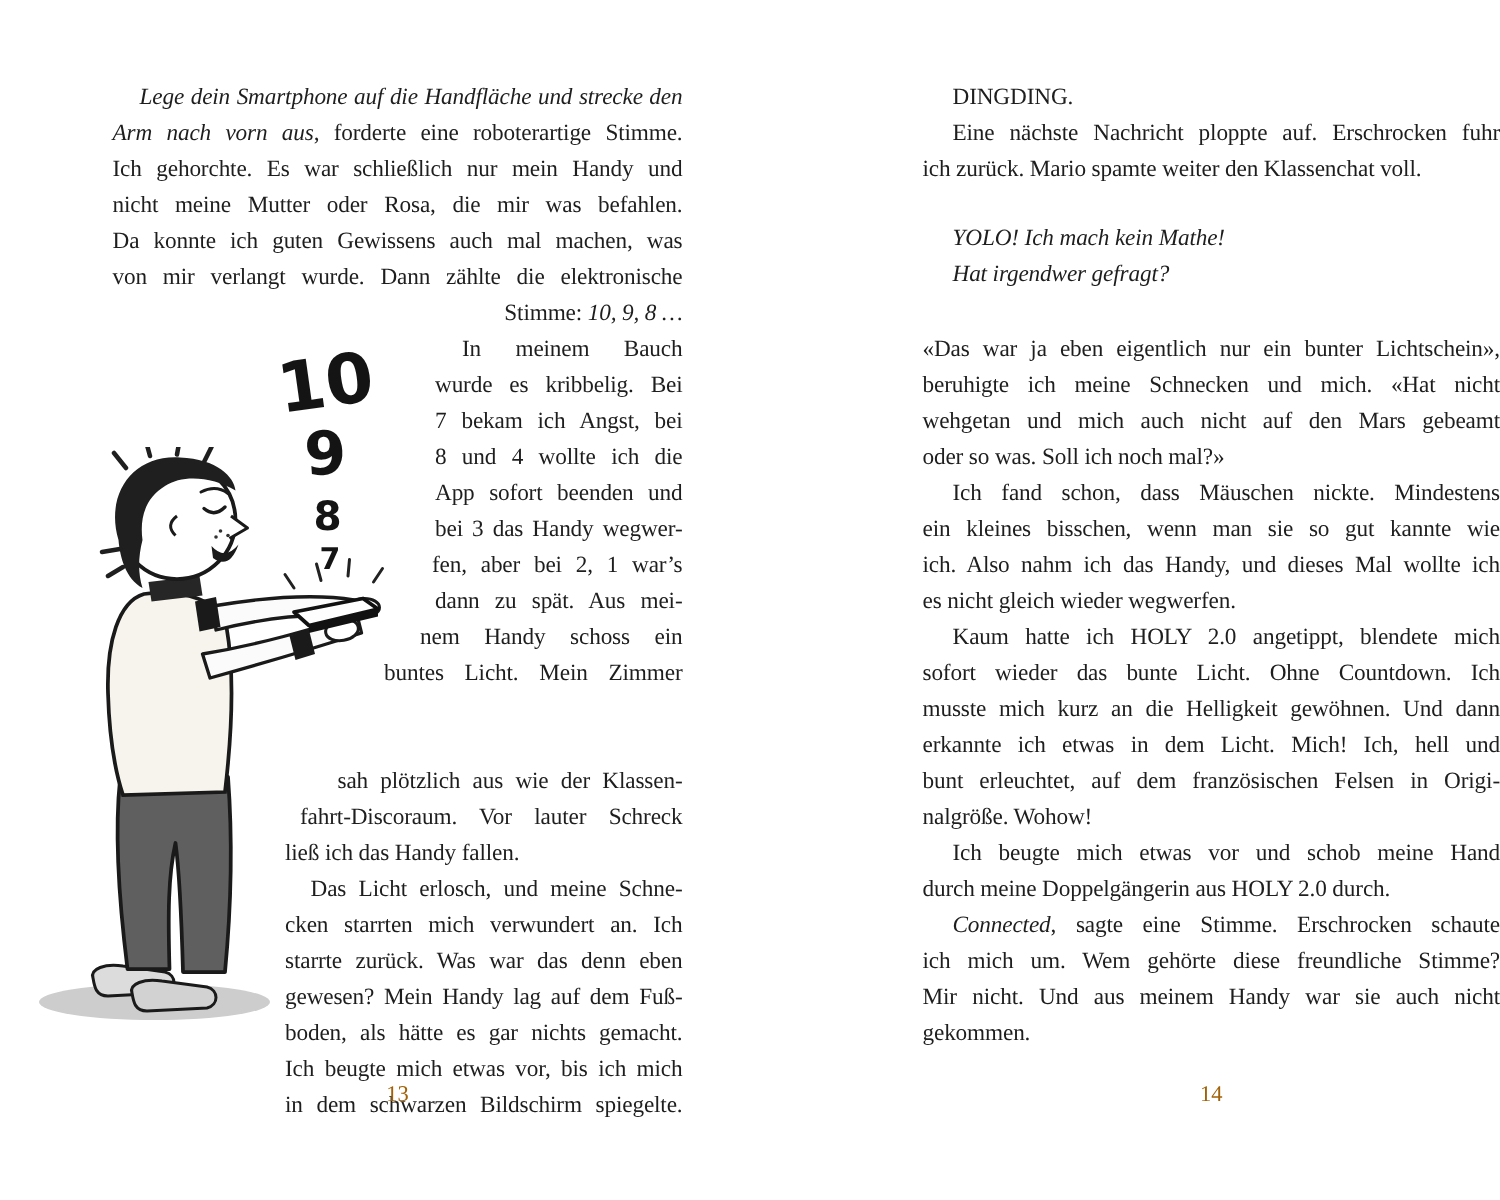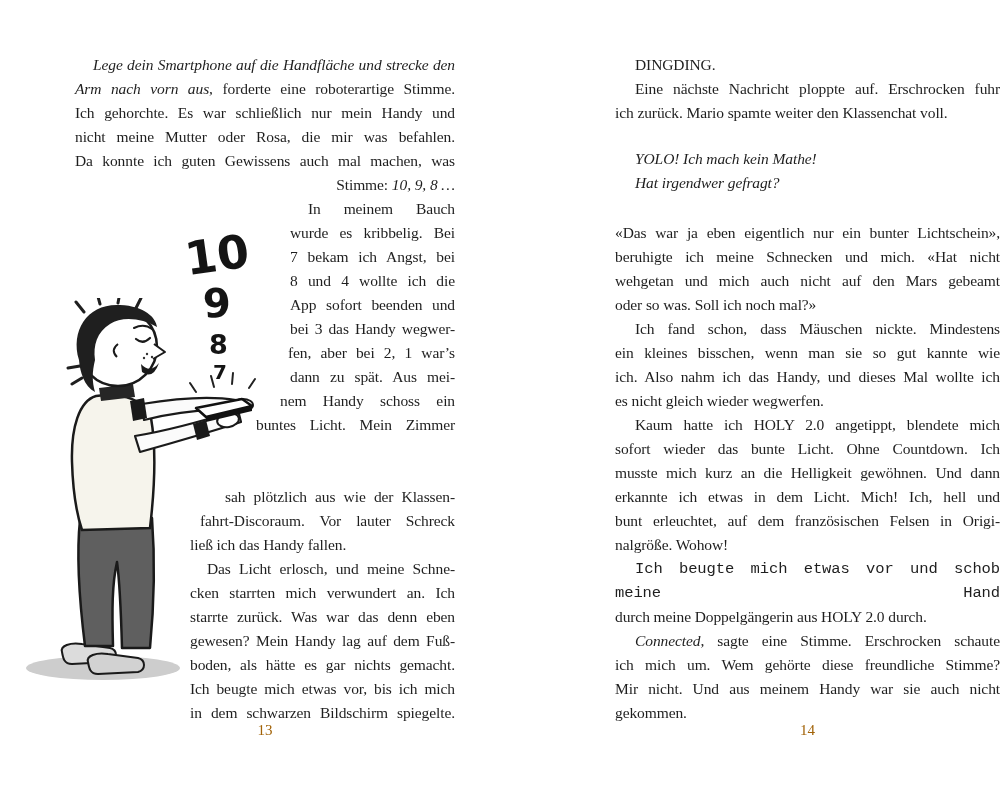--- a/index.html
+++ b/index.html
@@ -42,20 +42,21 @@
 <body>
 
 <div style="position:absolute;inset:0;">
 
   <section class="page left" id="left-lines">
       <div class="line al-just" style="text-indent: 18px;"><span class="it">Lege dein Smartphone auf die Handfläche und strecke den</span></div>
       <div class="line al-just"><span class="it">Arm nach vorn aus</span><span>, forderte eine roboterartige Stimme.</span></div>
       <div class="line al-just"><span>Ich gehorchte. Es war schließlich nur mein Handy und</span></div>
       <div class="line al-just"><span>nicht meine Mutter oder Rosa, die mir was befahlen.</span></div>
       <div class="line al-just"><span>Da konnte ich guten Gewissens auch mal machen, was</span></div>
+      <div class="line al-just"><span>von mir verlangt wurde. Dann zählte die elektronische</span></div>
       <div class="line al-right"><span>Stimme: </span><span class="it">10, 9, 8 …</span></div>
       <div class="line al-just" style="margin-left: 233px;"><span>In meinem Bauch</span></div>
       <div class="line al-just" style="margin-left: 215px;"><span>wurde es kribbelig. Bei</span></div>
       <div class="line al-just" style="margin-left: 215px;"><span>7 bekam ich Angst, bei</span></div>
       <div class="line al-just" style="margin-left: 215px;"><span>8 und 4 wollte ich die</span></div>
       <div class="line al-just" style="margin-left: 215px;"><span>App sofort beenden und</span></div>
       <div class="line al-just" style="margin-left: 215px;"><span>bei 3 das Handy wegwer-</span></div>
       <div class="line al-just" style="margin-left: 213px;"><span>fen, aber bei 2, 1 war’s</span></div>
       <div class="line al-just" style="margin-left: 215px;"><span>dann zu spät. Aus mei-</span></div>
       <div class="line al-just" style="margin-left: 205px;"><span>nem Handy schoss ein</span></div>
@@ -85,21 +86,21 @@
       <div class="line al-just" style="text-indent: 20px;"><span>Ich fand schon, dass Mäuschen nickte. Mindestens</span></div>
       <div class="line al-just"><span>ein kleines bisschen, wenn man sie so gut kannte wie</span></div>
       <div class="line al-just"><span>ich. Also nahm ich das Handy, und dieses Mal wollte ich</span></div>
       <div class="line al-left"><span>es nicht gleich wieder wegwerfen.</span></div>
       <div class="line al-just" style="text-indent: 20px;"><span>Kaum hatte ich HOLY 2.0 angetippt, blendete mich</span></div>
       <div class="line al-just"><span>sofort wieder das bunte Licht. Ohne Countdown. Ich</span></div>
       <div class="line al-just"><span>musste mich kurz an die Helligkeit gewöhnen. Und dann</span></div>
       <div class="line al-just"><span>erkannte ich etwas in dem Licht. Mich! Ich, hell und</span></div>
       <div class="line al-just"><span>bunt erleuchtet, auf dem französischen Felsen in Origi-</span></div>
       <div class="line al-left"><span>nalgröße. Wohow!</span></div>
-      <div class="line al-just" style="text-indent: 20px; font-family: Liberation Mono, monospace;"><span>Ich beugte mich etwas vor und schob meine Hand</span></div>
+      <div class="line al-just" style="text-indent: 20px;"><span>Ich beugte mich etwas vor und schob meine Hand</span></div>
       <div class="line al-left"><span>durch meine Doppelgängerin aus HOLY 2.0 durch.</span></div>
       <div class="line al-just" style="text-indent: 20px;"><span class="it">Connected</span><span>, sagte eine Stimme. Erschrocken schaute</span></div>
       <div class="line al-just"><span>ich mich um. Wem gehörte diese freundliche Stimme?</span></div>
       <div class="line al-just"><span>Mir nicht. Und aus meinem Handy war sie auch nicht</span></div>
       <div class="line al-left"><span>gekommen.</span></div>
     </section>
 
   <div id="countdown">
       <div class="cd-num" style="left: 185px; top: 232px; font-size: 46px; transform: rotate(-8deg);">10</div>
       <div class="cd-num" style="left: 203px; top: 283px; font-size: 40px; transform: rotate(-4deg);">9</div>

